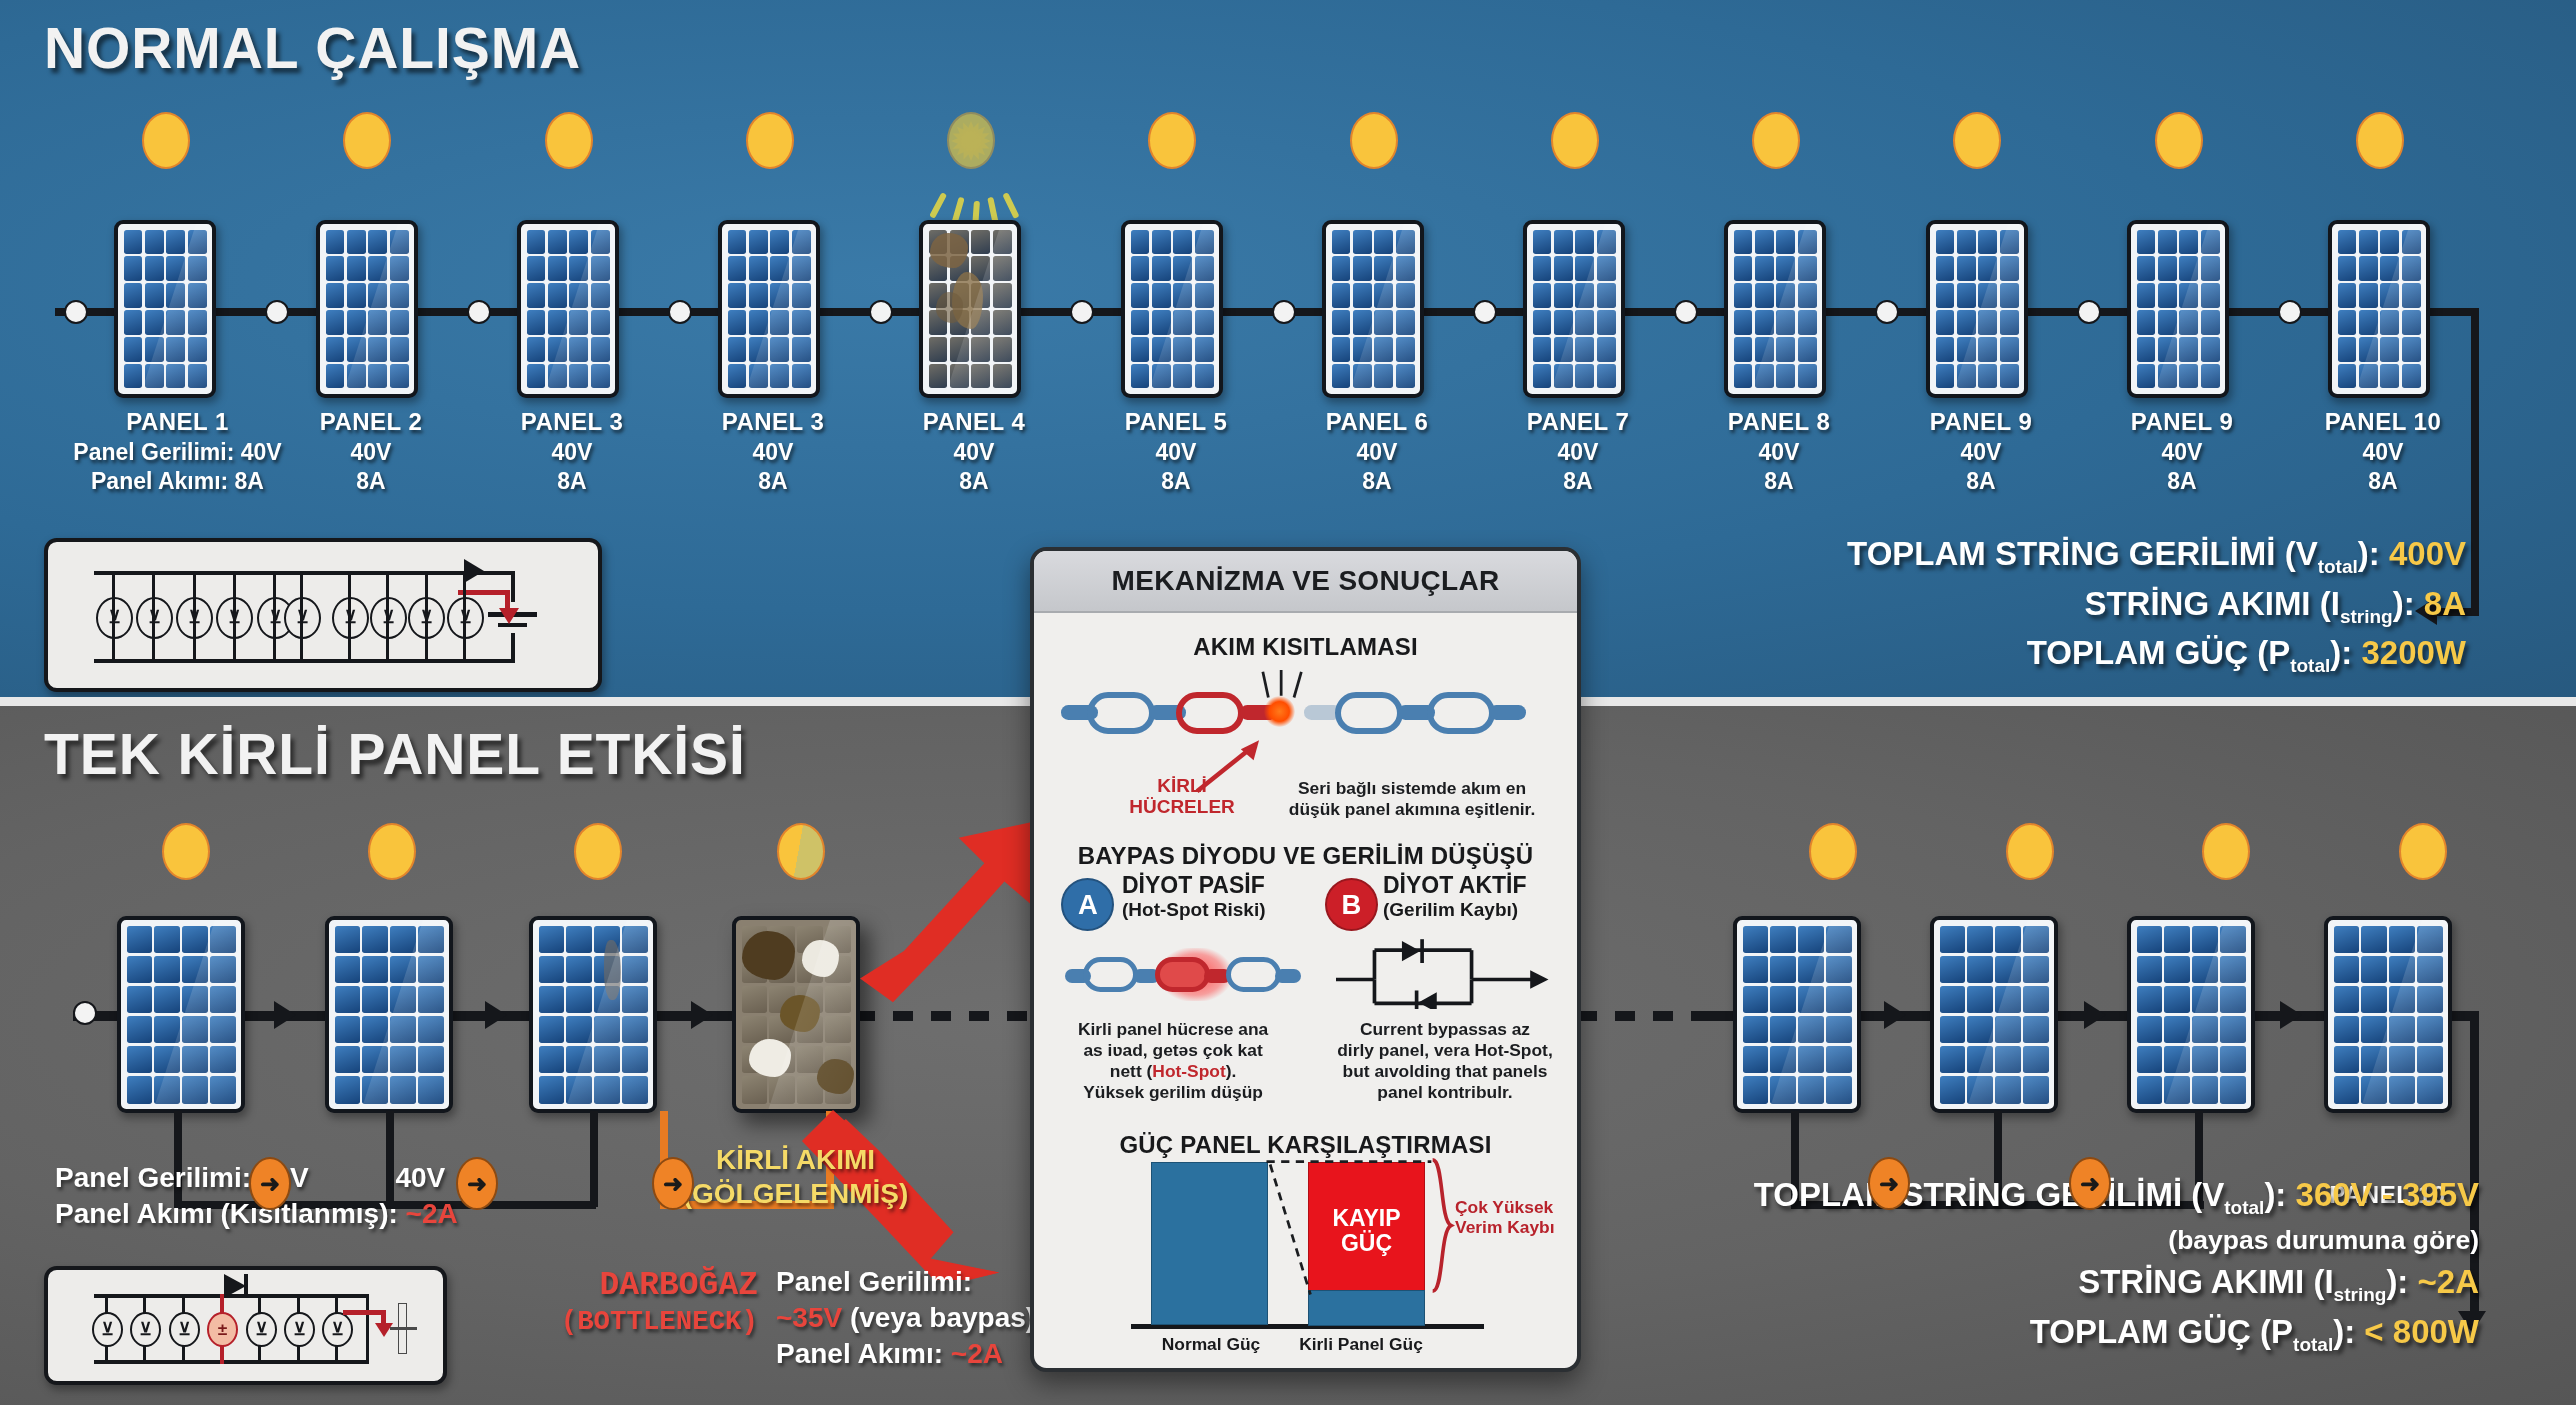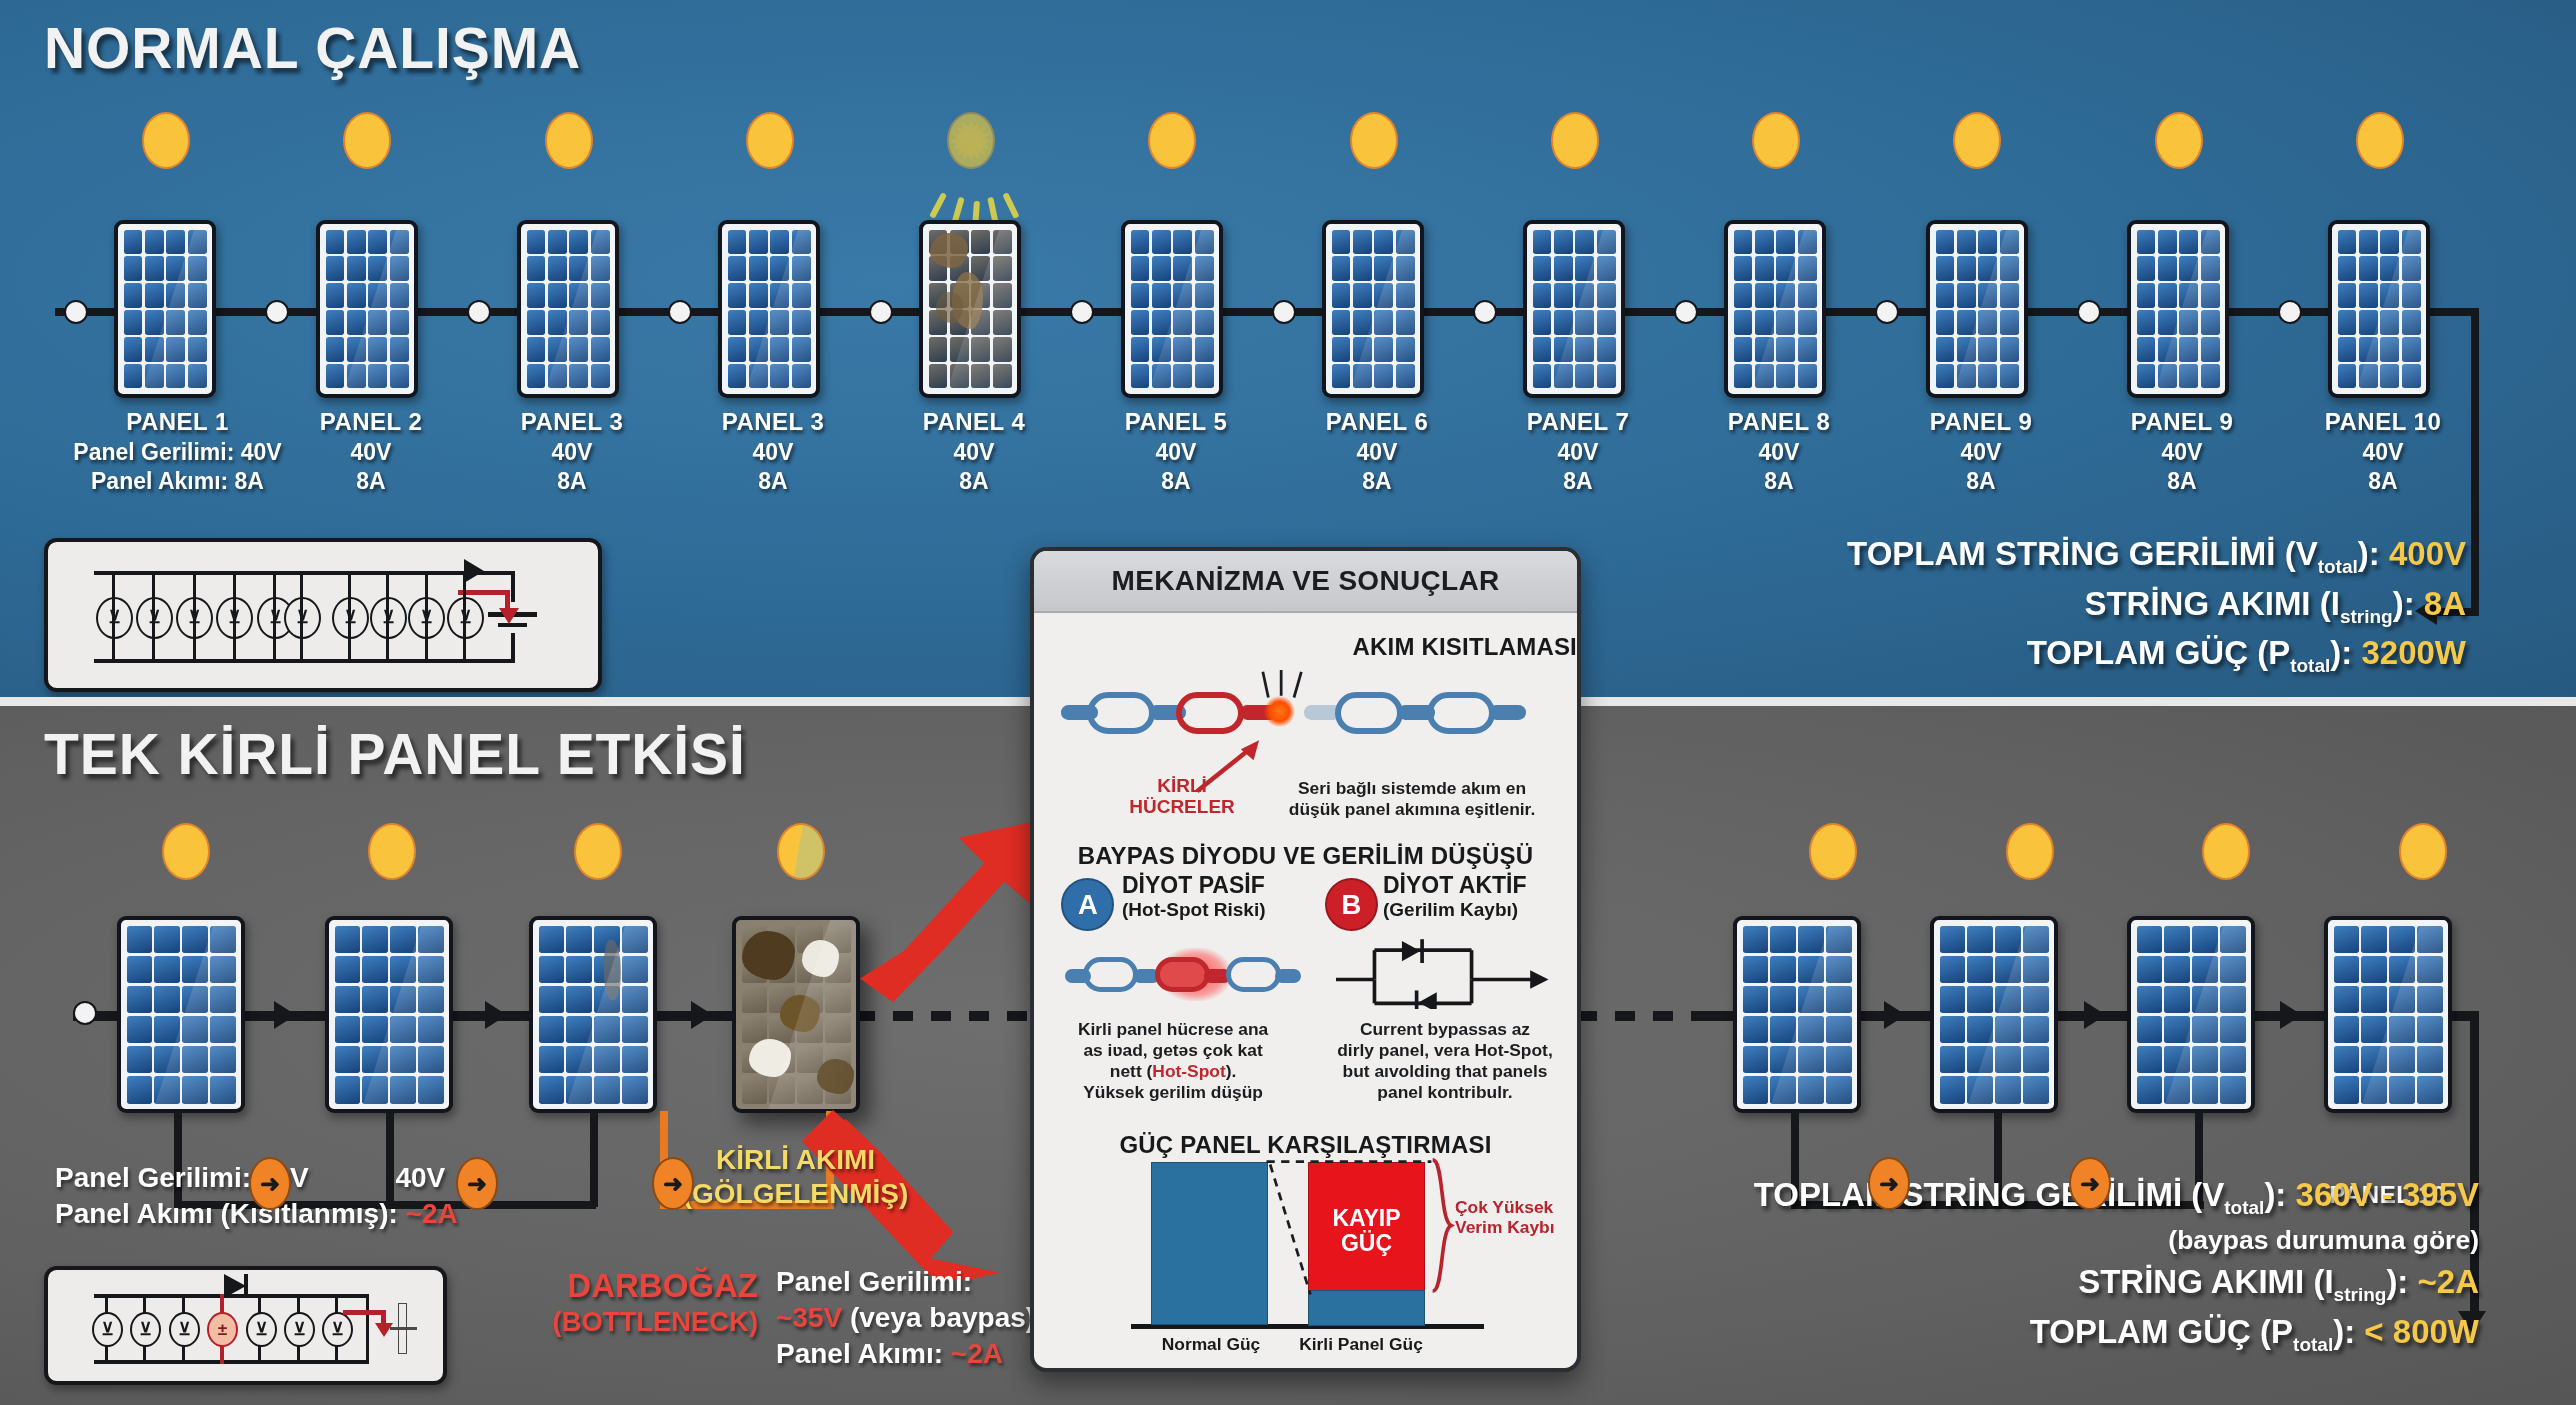--- a/index.html
+++ b/index.html
@@ -1381,21 +1381,21 @@
     <div>
       <span>Panel Akımı (Kısıtlanmış): </span><span class="red">~2A</span>
     </div>
   </div>
 
   <div class="lbl-dirty side-label" style="left:640px; top:439px; width:311px;">
     <div>KİRLİ AKIMI</div>
     <div>(GÖLGELENMİŞ)</div>
   </div>
 
-  <div class="lbl-bottleneck side-label" style="left:538px; top:562px; width:220px;">
+  <div class="lbl-bottleneck side-label" style="left:538px; top:562px; width:220px;font-family:Liberation Mono, monospace;">
     <div>DARBOĞAZ</div>
     <div style="font-size:27.4px;">(BOTTLENECK)</div>
   </div>
 
   <div class="lbl-panelinfo side-label" style="left:776px; top:560px;">
     <div>Panel Gerilimi:</div>
     <div><span class="red">~35V</span><span> (veya baypas)</span></div>
     <div><span>Panel Akımı: </span><span class="red">~2A</span></div>
   </div>
 
@@ -1439,21 +1439,21 @@
     <div class="circ-line" style="left:342px; top:57px; width:27.4px; height:2.7px; background:#4a4a4a;"></div>
   </div>
 
 </div>
 
 <div id="center-card">
   <div class="card-head">
     <h2>MEKANİZMA VE SONUÇLAR</h2>
   </div>
 
-  <div class="card-sec-title" style="margin-top:20px;text-align:right;">AKIM KISITLAMASI</div>
+  <div class="card-sec-title" style="margin-top:20px;">AKIM KISITLAMASI</div>
 
   <div class="chain" style="left:27.4px; top:135px; width:494px; height:53px;">
     <span class="link connector" style="left:0px;   top:19px;"></span>
     <span class="link" style="left:25.6px;  top:5.5px;"></span>
     <span class="link connector" style="left:88px;  top:19px;"></span>
     <span class="link red" style="left:115px; top:5.5px;"></span>
     <span class="link connector red" style="left:179px; top:19px;"></span>
     <span class="spark" style="left:203px; top:10px;"></span>
     <span class="link connector" style="left:243px; top:19px; background:#b9c8d6;"></span>
     <span class="link" style="left:274px; top:5.5px;"></span>

